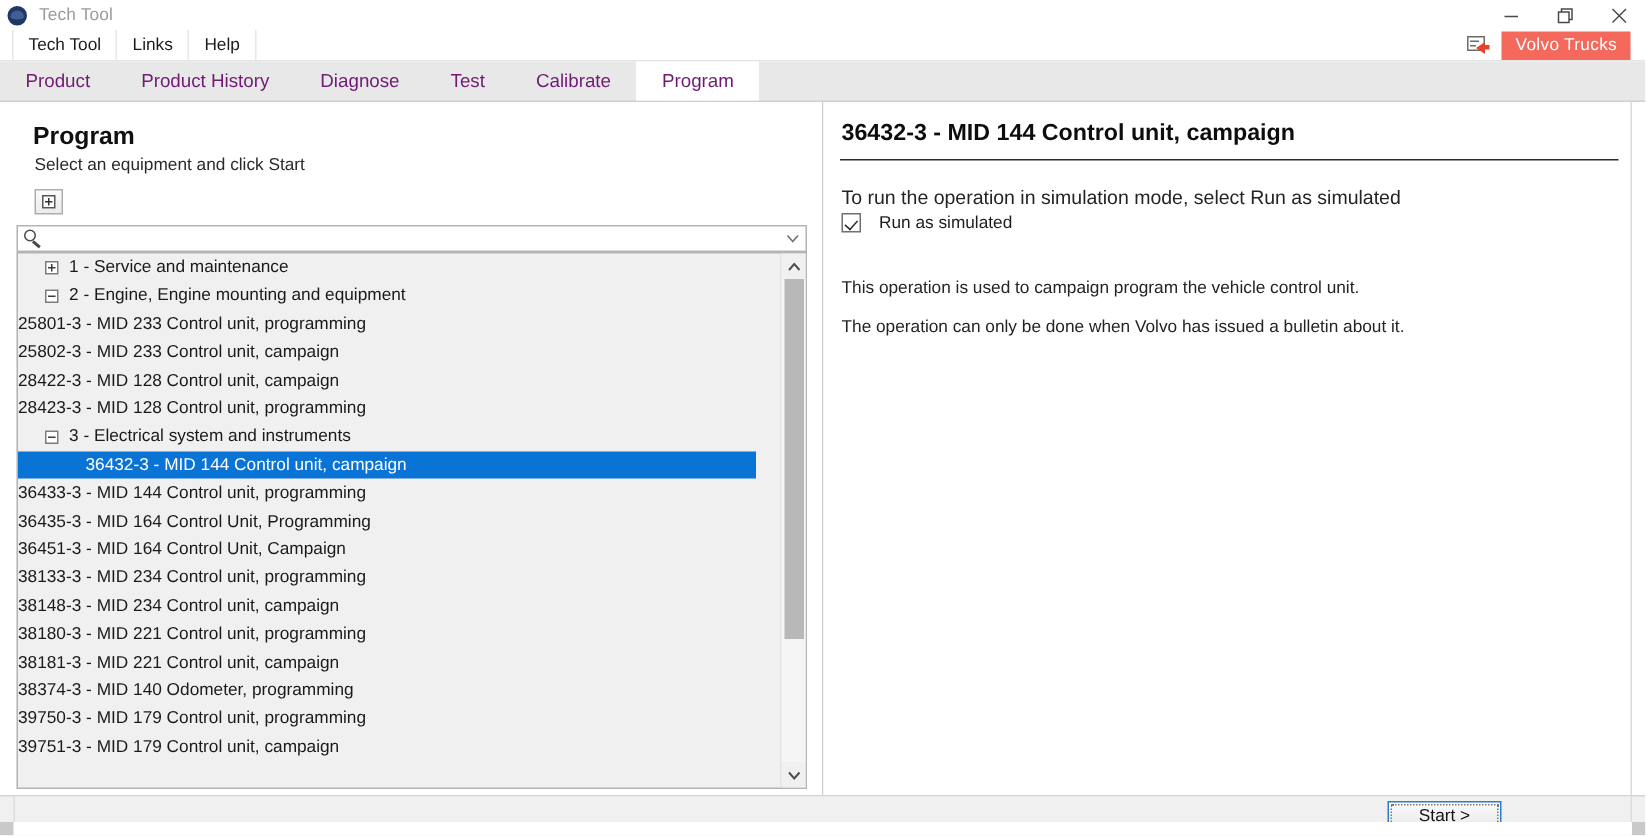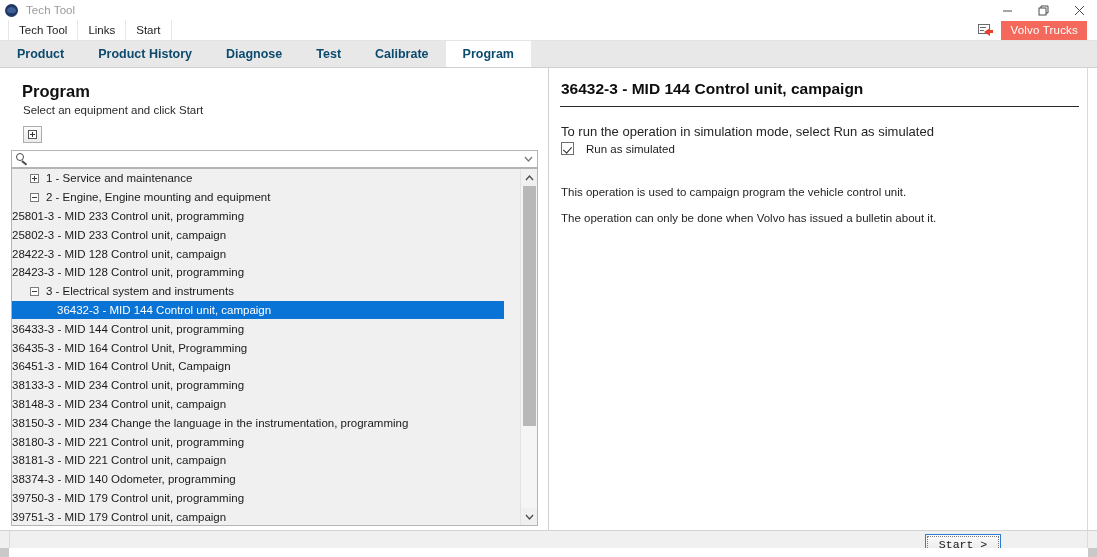--- a/index.html
+++ b/index.html
@@ -152,22 +152,22 @@
     display: flex;
     align-items: stretch;
     border-bottom: 1px solid #cfcfcf;
     box-sizing: border-box;
   }
   .tab {
     display: flex;
     align-items: center;
     padding: 0 17px;
     font-size: 12.5px;
-    font-weight: bold;
-    color: #0c4a6e;
+    font-weight: normal;
+    color: #701a75;
     background: transparent;
     box-sizing: border-box;
   }
   .tab.active {
     background: #ffffff;
   }
 
   
   .content {
     position: absolute;
@@ -464,21 +464,21 @@
     right: 9px; height: 26px;
     background: #f0f0f0;
     border-left: 1px solid #dcdcdc;
     border-right: 1px solid #dcdcdc;
     box-sizing: border-box;
   }
   .btn {
     position: absolute;
     top: 3px;
     height: 20px;
-    font-family: Liberation Mono, monospace;
+    font-family: Liberation Sans, sans-serif;
     font-size: 11.5px;
     color: #141414;
     background: linear-gradient(#fafafa, #e6e6e6);
     border: 1px solid #a5a5a5;
     box-sizing: border-box;
     display: flex;
     align-items: center;
     justify-content: center;
   }
   .btn-start {
@@ -541,21 +541,21 @@
           <line x1="1" y1="1" x2="10" y2="10" stroke="#4a4a4a" stroke-width="1"></line>
           <line x1="10" y1="1" x2="1" y2="10" stroke="#4a4a4a" stroke-width="1"></line>
         </svg>
       </div>
     </div>
   </div>
 
   <div class="menubar">
     <div class="menu-item">Tech Tool</div>
     <div class="menu-item">Links</div>
-    <div class="menu-item">Start</div>
+    <div class="menu-item">Help</div>
   </div>
   <div class="brand-area">
     <div class="env-icon">
       <div class="mon"></div>
         <div class="ln ln1"></div>
         <div class="ln ln2"></div>
       <div class="arrow"></div>
         <div class="arrow2"></div>
     </div>
     <div class="brand-badge">Volvo Trucks</div>
@@ -615,21 +615,20 @@
             <span class="toggle"></span>
             <span>3 - Electrical system and instruments</span>
           </div>
 
           <div class="node leaf selected">36432-3 - MID 144 Control unit, campaign</div>
           <div class="node leaf">36433-3 - MID 144 Control unit, programming</div>
           <div class="node leaf">36435-3 - MID 164 Control Unit, Programming</div>
           <div class="node leaf">36451-3 - MID 164 Control Unit, Campaign</div>
           <div class="node leaf">38133-3 - MID 234 Control unit, programming</div>
           <div class="node leaf">38148-3 - MID 234 Control unit, campaign</div>
-          <div class="node leaf">38150-3 - MID 234 Change the language in the instrumentation, programming</div>
           <div class="node leaf">38180-3 - MID 221 Control unit, programming</div>
           <div class="node leaf">38181-3 - MID 221 Control unit, campaign</div>
           <div class="node leaf">38374-3 - MID 140 Odometer, programming</div>
           <div class="node leaf">39750-3 - MID 179 Control unit, programming</div>
           <div class="node leaf">39751-3 - MID 179 Control unit, campaign</div>
         </div>
 
         <div class="vscroll">
           <div class="sb-arrow up">
             <svg width="9" height="6" viewBox="0 0 9 6">

